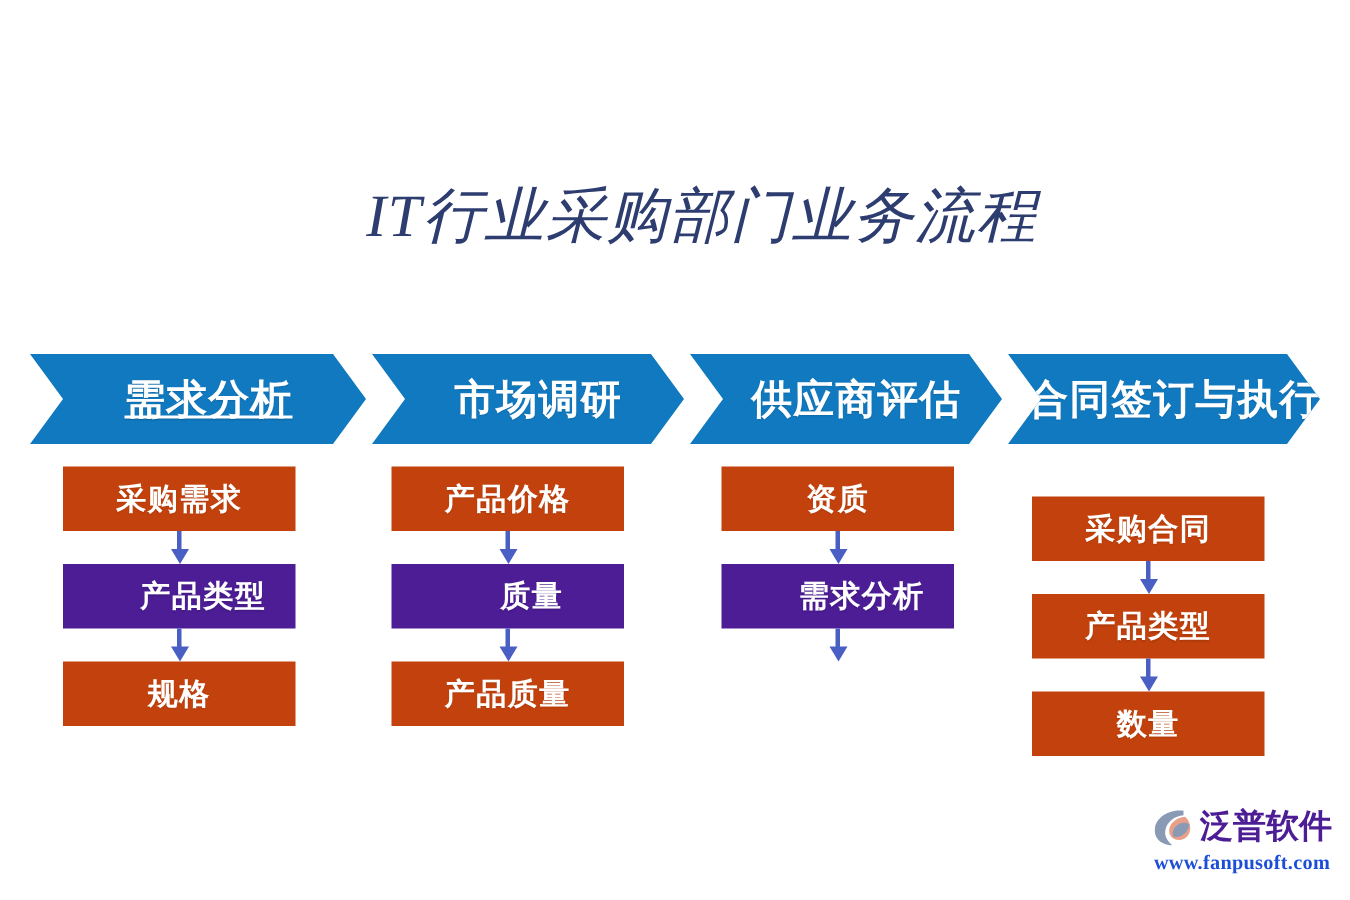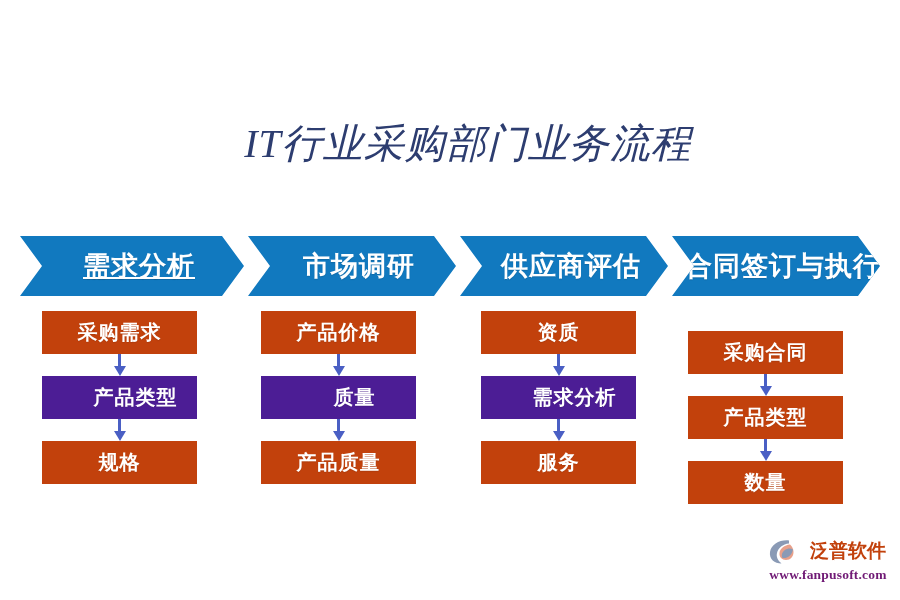--- a/index.html
+++ b/index.html
@@ -136,33 +136,33 @@
     display: flex;
     align-items: center;
     height: 30px;
   }
   .logo-mark {
     width: 30px;
     height: 30px;
     flex: 0 0 30px;
   }
   .logo-word {
-    font-size: 19px;
-    font-weight: 700;
-    color: #c2410c;
+    font-size: 22px;
+    font-weight: 700;
+    color: #4c1d95;
     letter-spacing: 0px;
     line-height: 30px;
     white-space: nowrap;
-    margin-left: 14px;
+    margin-left: 4px;
   }
   .logo-url {
     font-family: "Liberation Serif", "DejaVu Serif", serif;
     font-size: 13.5px;
     font-weight: 700;
-    color: #701a75;
+    color: #1d4ed8;
     letter-spacing: 0.2px;
     white-space: nowrap;
     margin-top: 1px;
     text-align: center;
   }
 </style>
 </head>
 <body>
 
 <div id="canvas">
@@ -231,23 +231,20 @@
     <div class="connector">
       <div class="shaft"></div>
       <div class="head"></div>
     </div>
     <div class="flow-box teal">
       <span>需求分析</span>
     </div>
     <div class="connector">
       <div class="shaft"></div>
       <div class="head"></div>
-    </div>
-    <div class="flow-box blue">
-      <span>服务</span>
     </div>
   </div>
 
   <div class="column col-3">
     <div class="flow-box blue">
       <span>采购合同</span>
     </div>
     <div class="connector">
       <div class="shaft"></div>
       <div class="head"></div>

